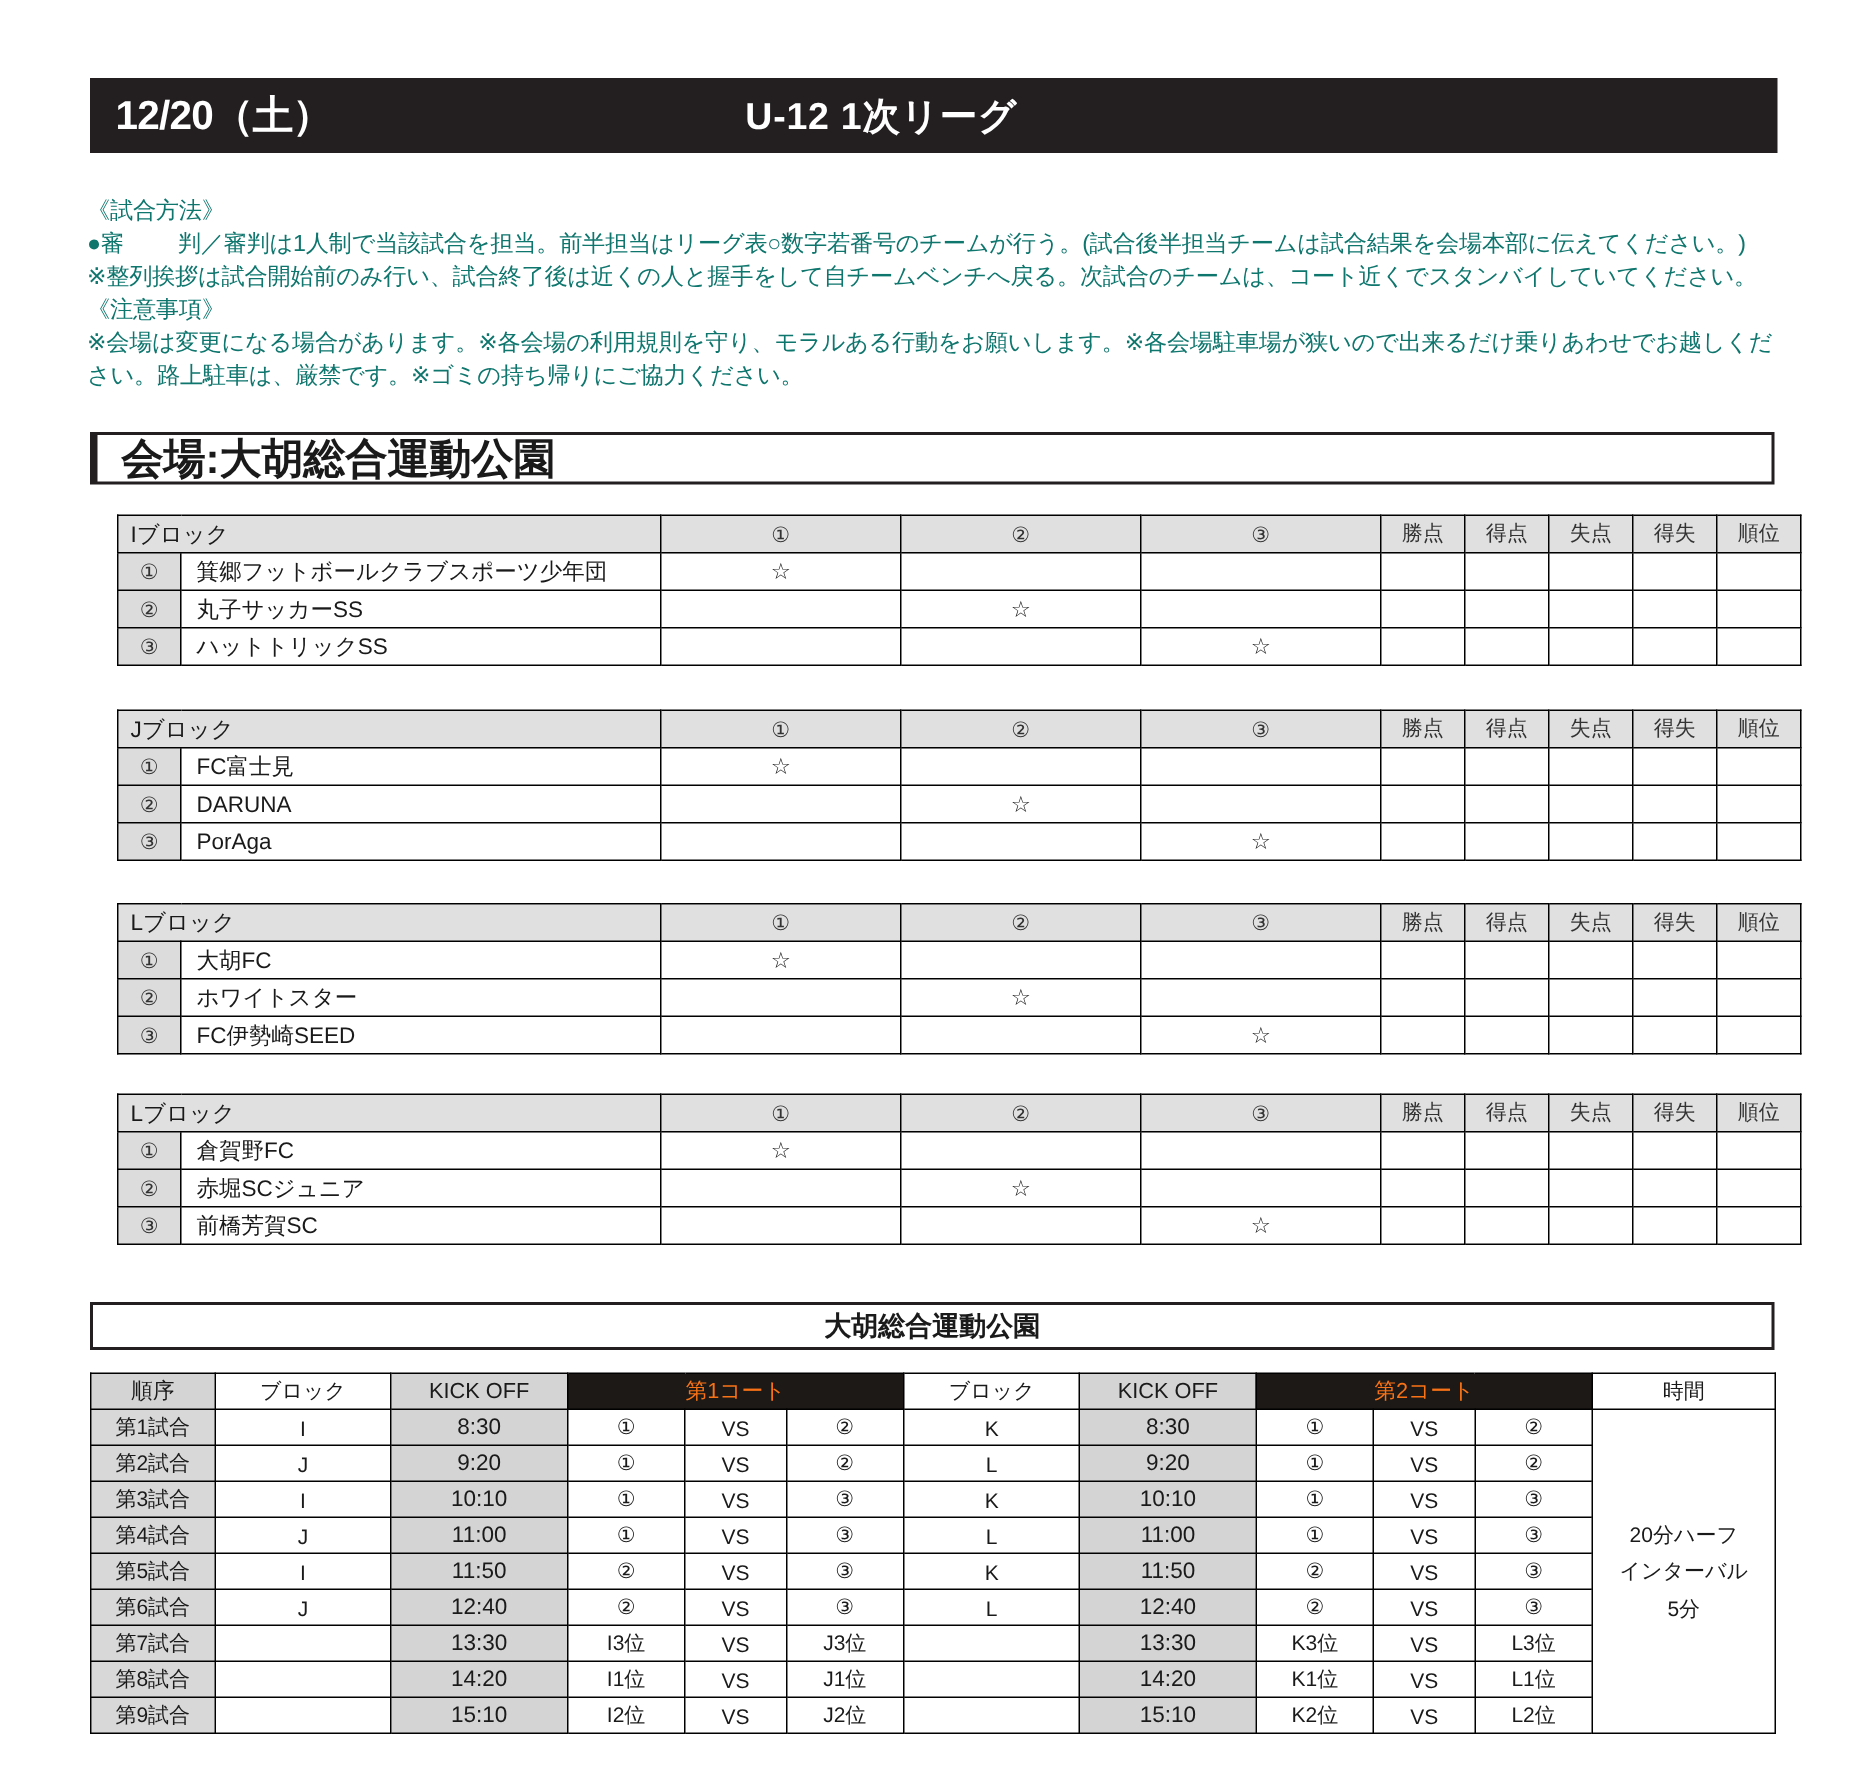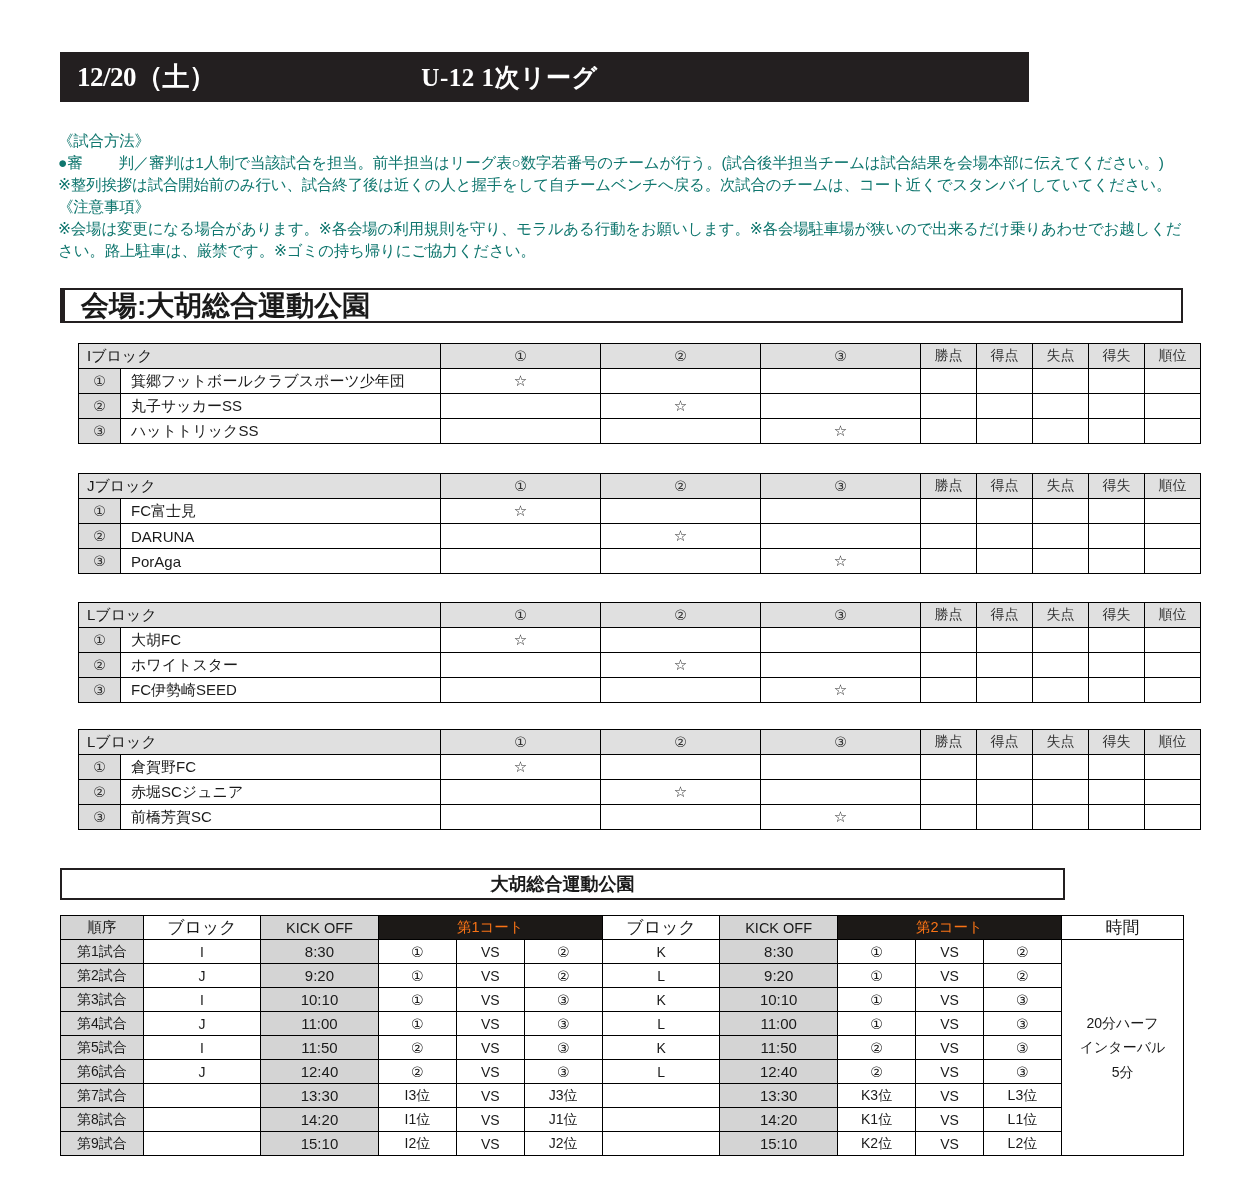--- a/index.html
+++ b/index.html
@@ -14,26 +14,25 @@
     color: #1a1a1a;
     position: relative;
     overflow: hidden;
   }
 
   
   .title-bar {
     position: absolute;
     left: 60px;
     top: 52px;
-    width: 969px;
+    width: 1125px;
     height: 50px;
     background: #231f20;
     display: flex;
     align-items: center;
-    font-family: Liberation Serif, serif;
   }
   .title-date {
     color: #ffffff;
     font-size: 27px;
     font-weight: bold;
     letter-spacing: -0.5px;
     margin-left: 17px;
     white-space: nowrap;
   }
   .title-main {
@@ -124,21 +123,21 @@
   .col-num  { width: 42px; }
   .col-team { width: 320px; }
   .col-m    { width: 160px; }
   .col-stat { width: 56px; }
 
   
   .sched-venue-box {
     position: absolute;
     left: 60px;
     top: 868px;
-    width: 1005px;
+    width: 1123px;
     height: 32px;
     border: 2px solid #231f20;
     box-sizing: border-box;
     display: flex;
     align-items: center;
     justify-content: center;
   }
   .sched-venue-box .t {
     font-size: 18px;
     font-weight: bold;
@@ -156,21 +155,21 @@
   }
   .sched-table td, .sched-table th {
     border: 1px solid #000;
     height: 24px;
     box-sizing: border-box;
     text-align: center;
     vertical-align: middle;
     font-weight: normal;
     padding: 0;
   }
-  .sh-plain { background: #ffffff; font-size: 17px; font-weight: bold; }
+  .sh-plain { background: #ffffff; font-size: 14px; font-weight: bold; }
   .sh-grey  { background: #d4d4d4; font-size: 14.5px; font-weight: bold; }
   .sh-dark  { background: #1c1917; color: #f97316; font-size: 14.5px; font-weight: bold; }
   .sc-order { background: #d8d8d8; font-size: 14px; }
   .sc-block { background: #ffffff; font-size: 14px; }
   .sc-time  { background: #d4d4d4; font-size: 15px; font-family: "Liberation Sans", sans-serif; }
   .sc-team  { background: #ffffff; font-size: 14px; }
   .sc-vs    { background: #ffffff; font-size: 14px; }
   .sc-dur   { background: #ffffff; font-size: 14px; line-height: 1.75; }
 
   .c-order { width: 76px; }

